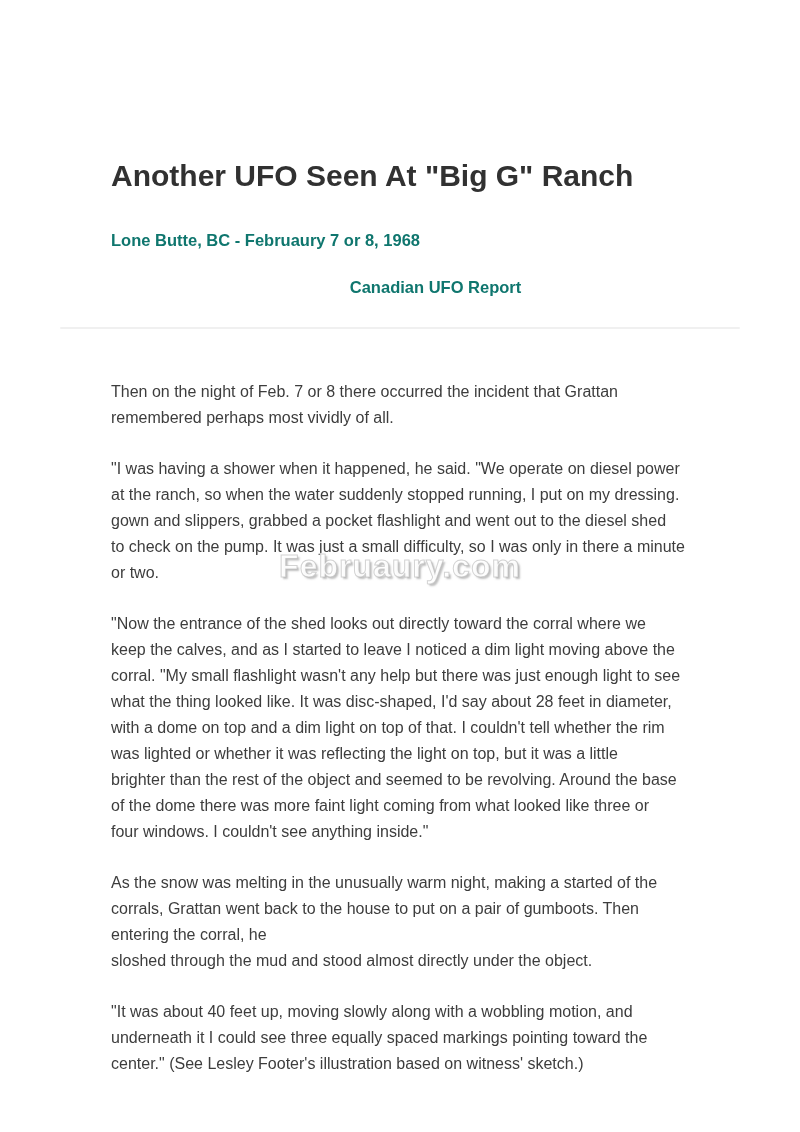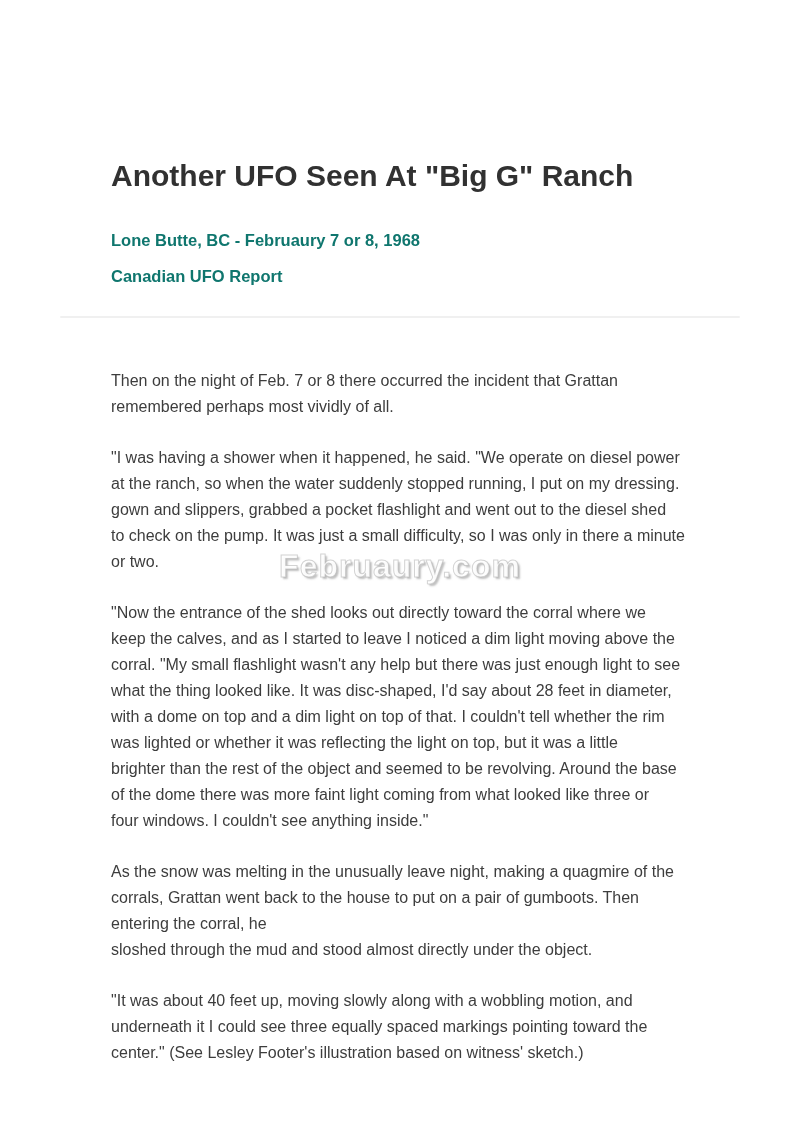--- a/index.html
+++ b/index.html
@@ -20,21 +20,21 @@
     line-height: 36px;
     color: #313131;
   }
   .subtitle {
     font-size: 16.5px;
     font-weight: 700;
     line-height: 22px;
     color: #0f766e;
   }
   .subtitle-location { margin-top: 35px; }
-  .subtitle-source { margin-top: 14px; }
+  .subtitle-source { margin-top: 25px; text-align: center; }
   .divider {
     height: 2px;
     width: 680px;
     margin: 29px 0 0 -51px;
     background: #f0f0f0;
     border-radius: 1px;
   }
   .body-text { margin-top: 50px; }
   .paragraph {
     font-size: 16px;
@@ -78,21 +78,21 @@
 or two.</p>
       <p class="paragraph">"Now the entrance of the shed looks out directly toward the corral where we
 keep the calves, and as I started to leave I noticed a dim light moving above the
 corral. "My small flashlight wasn't any help but there was just enough light to see
 what the thing looked like. It was disc-shaped, I'd say about 28 feet in diameter,
 with a dome on top and a dim light on top of that. I couldn't tell whether the rim
 was lighted or whether it was reflecting the light on top, but it was a little
 brighter than the rest of the object and seemed to be revolving. Around the base
 of the dome there was more faint light coming from what looked like three or
 four windows. I couldn't see anything inside."</p>
-      <p class="paragraph">As the snow was melting in the unusually leave night, making a quagmire of the
+      <p class="paragraph">As the snow was melting in the unusually warm night, making a started of the
 corrals, Grattan went back to the house to put on a pair of gumboots. Then
 entering the corral, he
 sloshed through the mud and stood almost directly under the object.</p>
       <p class="paragraph">"It was about 40 feet up, moving slowly along with a wobbling motion, and
 underneath it I could see three equally spaced markings pointing toward the
 center." (See Lesley Footer's illustration based on witness' sketch.)</p>
     </div>
   </div>
   <div class="watermark">Februaury.com</div>
 </div>

